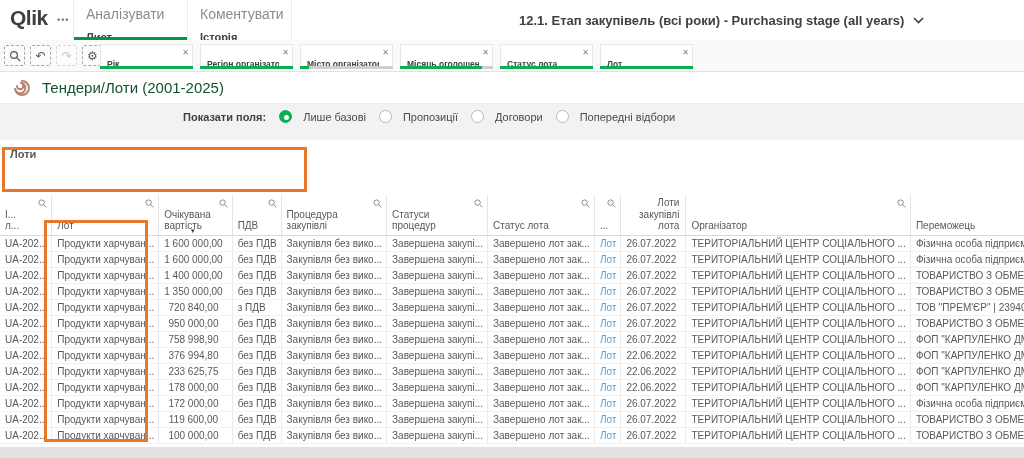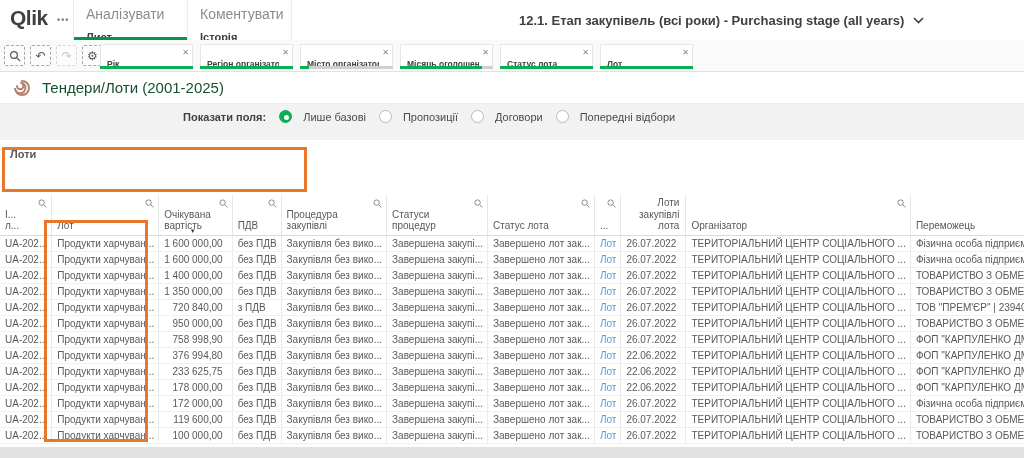--- a/index.html
+++ b/index.html
@@ -49,21 +49,21 @@
   .panel{position:absolute;top:140px;left:0;width:1024px;height:307px;background:#fff}
   .panel-title{position:absolute;left:10px;top:8px;font-size:11px;font-weight:700;color:#595959}
   .panel-sub{position:absolute;left:10px;top:22px;font-size:9.5px;color:#7d7d7d;white-space:nowrap}
   .tblwrap{position:absolute;left:0;top:55px}
   table{border-collapse:collapse;table-layout:fixed;font-size:10px;color:#595959}
   th{height:33px;vertical-align:bottom;text-align:left;padding:2px 4px 3px 5px;border-right:1px solid #e6e6e6;border-bottom:1px solid #d9d9d9;position:relative;font-weight:400;background:#fff;cursor:pointer;line-height:1.15}
   th.r{text-align:right;padding-right:6px}
   th .q{position:absolute;top:4px;right:4px}
   th .sortmark{position:absolute;bottom:0;left:42%;font-size:6px;color:#404040}
   td{height:16px;padding:0 4px 0 5px;border-right:1px solid #ebebeb;border-bottom:1px solid #f1f1f1;white-space:nowrap;overflow:hidden;cursor:pointer}
-  td.r{text-align:right;padding-right:9px}
+  td.r{text-align:center;padding-right:9px}
   td .link{color:var(--link);cursor:pointer}
 
   
   .ann{position:absolute;border:3px solid var(--orange);pointer-events:none;z-index:6}
   .ann.summary{left:2px;top:147px;width:305px;height:45px}
   .ann.lotcol{left:44px;top:220px;width:104px;height:222px}
 
   .hscroll{position:absolute;left:0;top:447px;width:1024px;height:11px;background:#e1e1e1;cursor:pointer}
 </style>
 </head>

